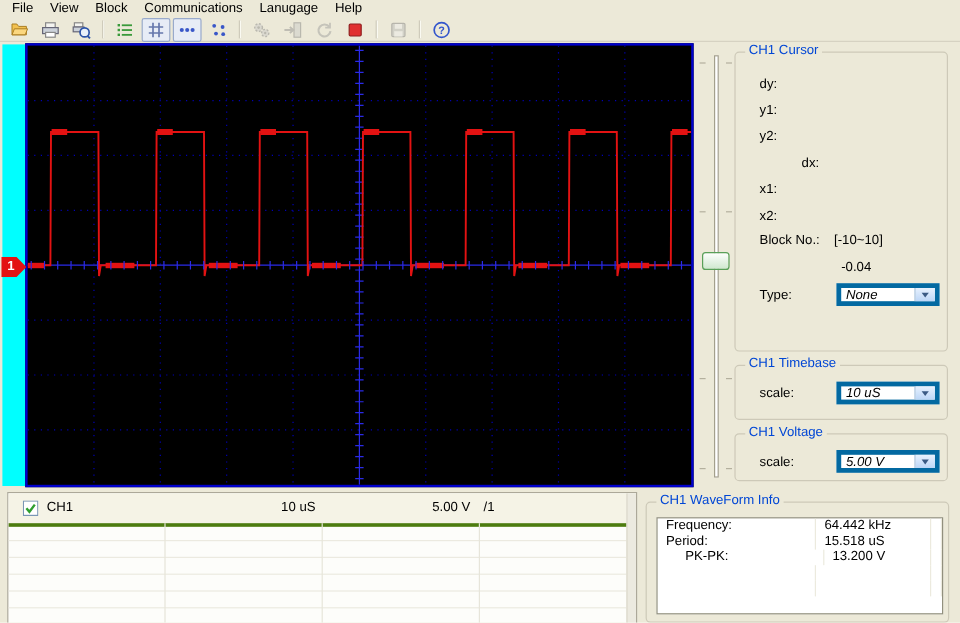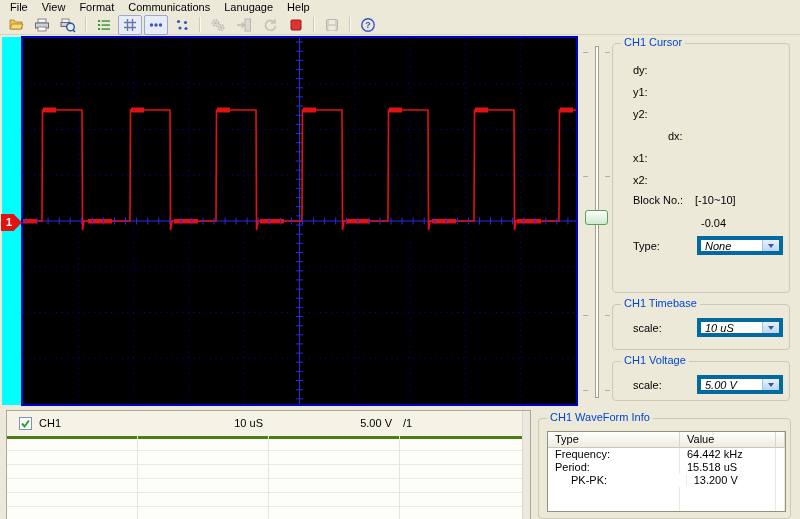--- a/index.html
+++ b/index.html
@@ -68,21 +68,21 @@
   .list-strip{position:absolute;left:515px;top:0px;width:8px;height:110px;background:#eceae0;border-left:1px solid #dbd8ca;}
 </style>
 </head>
 <body>
 
 <div id="app">
 
   <div id="menubar">
       <div class="menu-item">File</div>
       <div class="menu-item">View</div>
-      <div class="menu-item">Format</div>
+      <div class="menu-item">Block</div>
       <div class="menu-item">Communications</div>
       <div class="menu-item">Lanugage</div>
       <div class="menu-item">Help</div>
     </div>
 
   <div id="toolbar">
       <div class="tb-btn">
         <span>
           <svg width="16" height="16">
             <path d="M2 3h4l1.5 2H14v7H2z" fill="#f2c150" stroke="#a87b1e" stroke-width="0.8"></path>
@@ -396,25 +396,20 @@
       <span class="combo-text">5.00 V</span>
       <span class="combo-btn">
         <span class="combo-arrow"></span>
       </span>
     </div>
   </div>
 
   <div class="groupbox" style="left:538px;top:418px;width:251px;height:99px;">
     <span class="gb-title">CH1 WaveForm Info</span>
     <div id="wf-table">
-        <div class="wf-hrow">
-          <div class="wf-hcell" style="width: 132px;">Type</div>
-          <div class="wf-hcell" style="width: 96px;">Value</div>
-          <div class="wf-hcell" style="width: 9px;"></div>
-        </div>
         <div class="wf-row">
           <div class="wf-cell" style="width: 132px;">Frequency:</div>
           <div class="wf-cell" style="width: 96px;">64.442 kHz</div>
           <div class="wf-cell" style="width: 9px;"></div>
         </div>
         <div class="wf-row">
           <div class="wf-cell" style="width: 132px;">Period:</div>
           <div class="wf-cell" style="width: 96px;">15.518 uS</div>
           <div class="wf-cell" style="width: 9px;"></div>
         </div>

